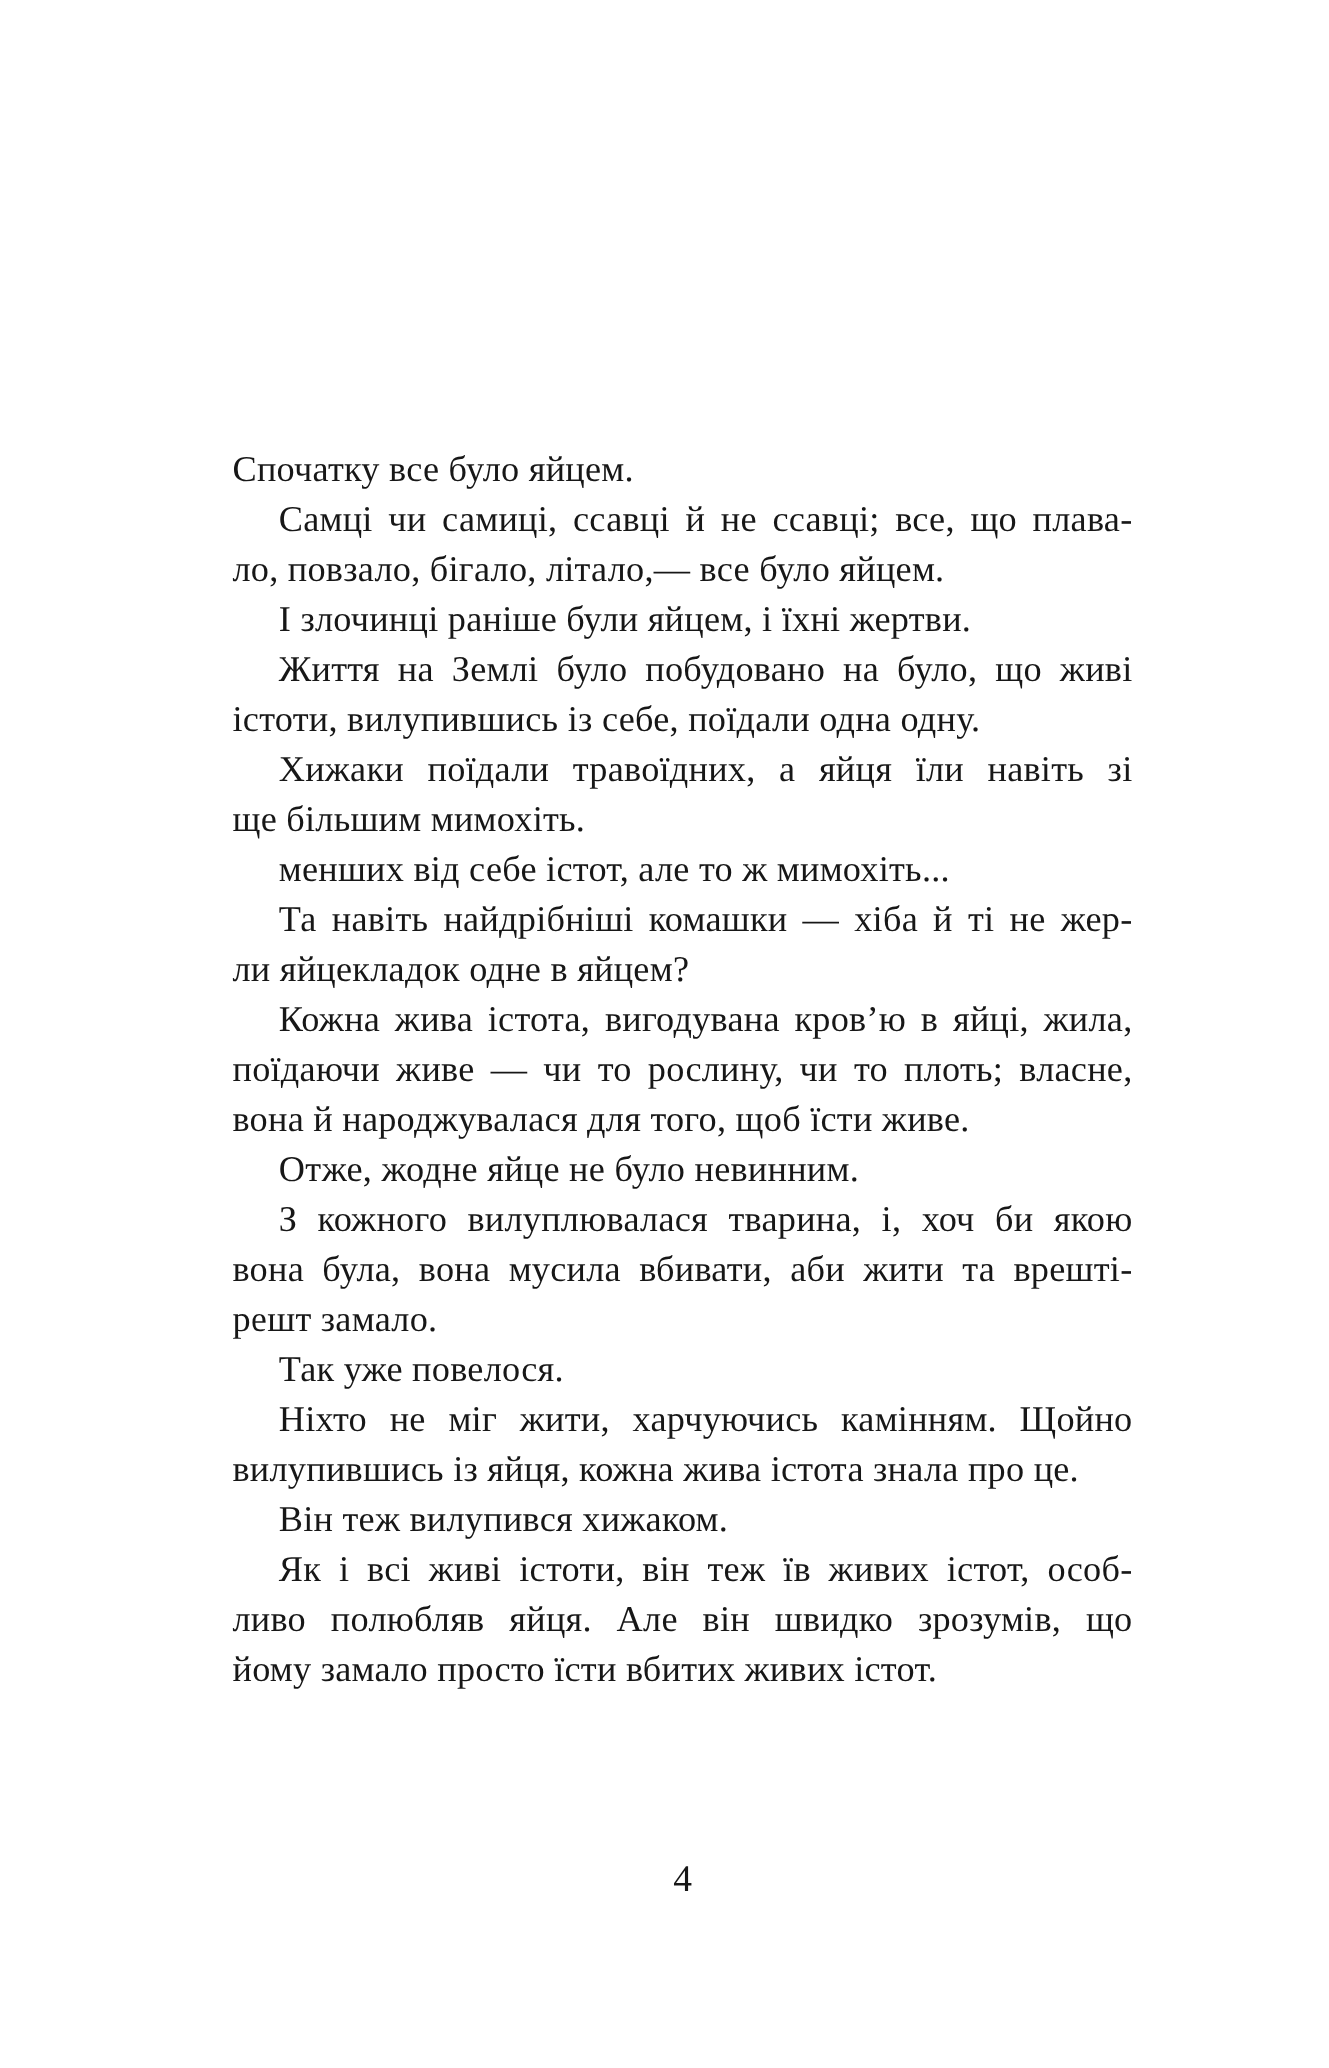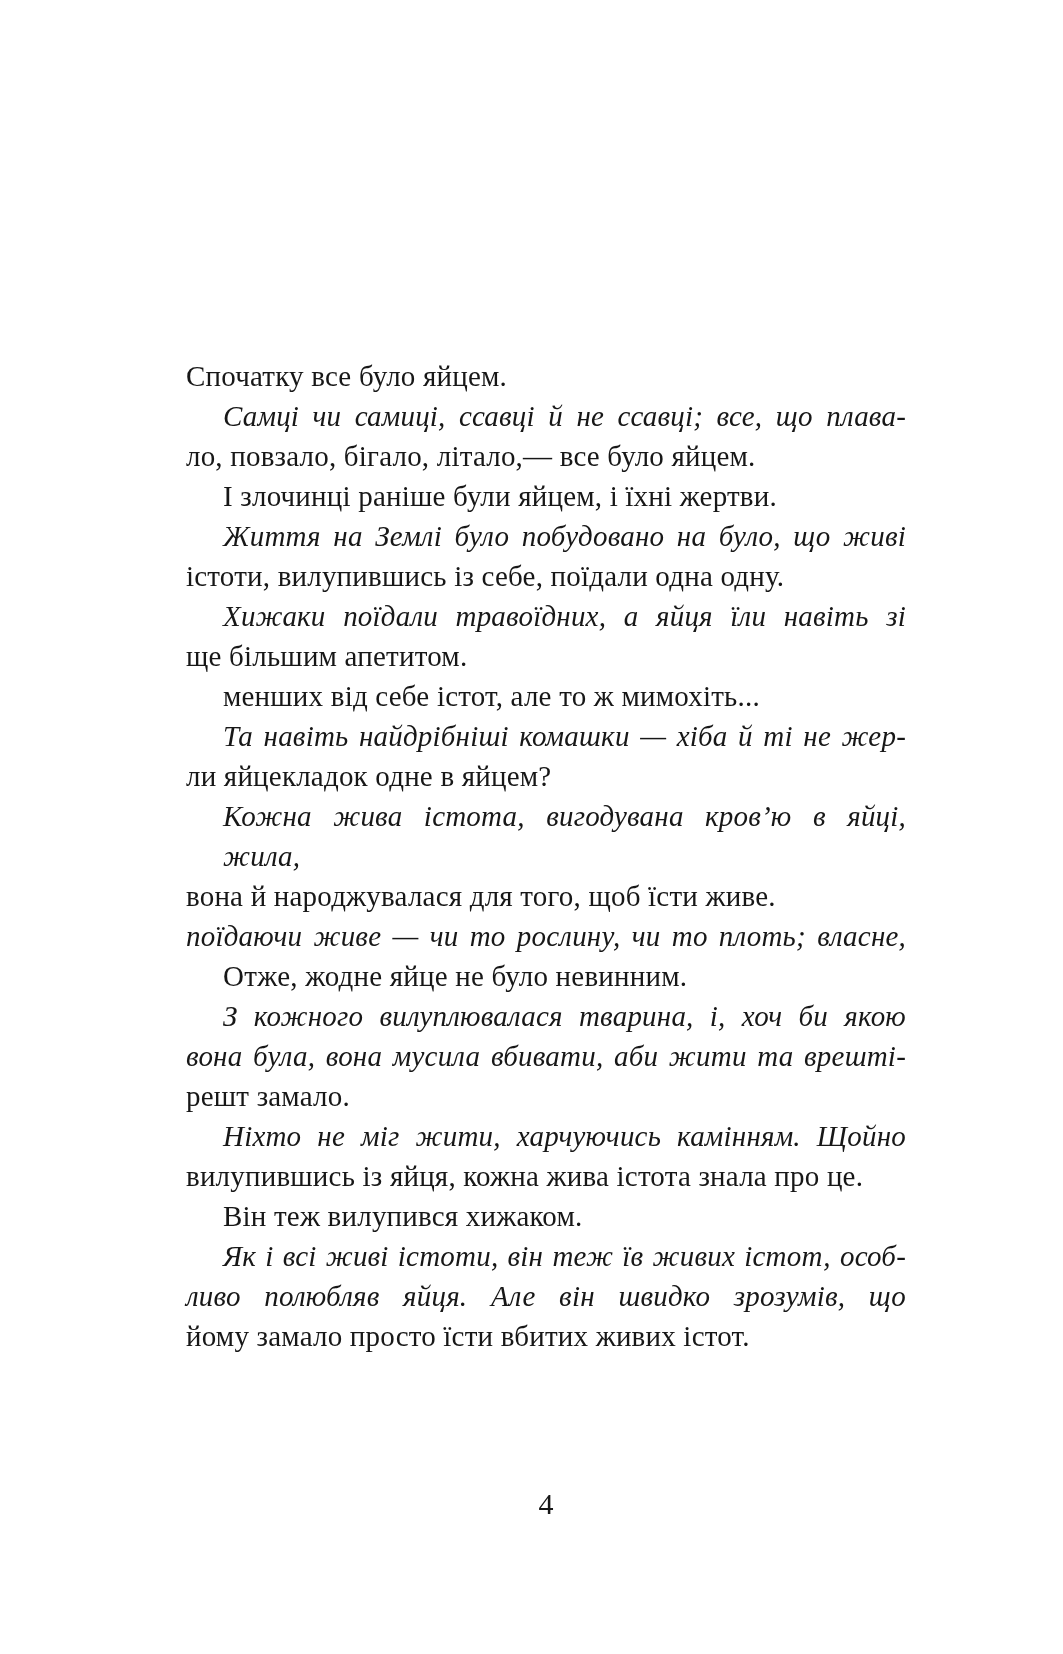--- a/index.html
+++ b/index.html
@@ -34,21 +34,20 @@
     padding: 0;
   }
   .line {
     white-space: normal;
     text-align: left;
   }
   
   .line.fill {
     text-align: justify;
     text-align-last: justify;
-    font-style: italic;
   }
   .paragraph.indent .line:first-child {
     padding-left: 37px;
   }
   .page-number {
     position: absolute;
     top: 1486px;
     left: 186px;
     width: 720px;
     text-align: center;
@@ -71,41 +70,44 @@
       </div>
       <div class="paragraph indent">
         <div class="line">І злочинці раніше були яйцем, і їхні жертви.</div>
       </div>
       <div class="paragraph indent">
         <div class="line fill">Життя на Землі було побудовано на було, що живі</div>
         <div class="line">істоти, вилупившись із себе, поїдали одна одну.</div>
       </div>
       <div class="paragraph indent">
         <div class="line fill">Хижаки поїдали травоїдних, а яйця їли навіть зі</div>
-        <div class="line">ще більшим апетитом.</div>
+        <div class="line">ще більшим мимохіть.</div>
       </div>
       <div class="paragraph indent">
         <div class="line">менших від себе істот, але то ж мимохіть...</div>
       </div>
       <div class="paragraph indent">
         <div class="line fill">Та навіть найдрібніші комашки — хіба й ті не жер-</div>
         <div class="line">ли яйцекладок одне в яйцем?</div>
       </div>
       <div class="paragraph indent">
         <div class="line fill">Кожна жива істота, вигодувана кров’ю в яйці, жила,</div>
+        <div class="line fill">поїдаючи живе — чи то рослину, чи то плоть; власне,</div>
         <div class="line">вона й народжувалася для того, щоб їсти живе.</div>
-        <div class="line fill">поїдаючи живе — чи то рослину, чи то плоть; власне,</div>
       </div>
       <div class="paragraph indent">
         <div class="line">Отже, жодне яйце не було невинним.</div>
       </div>
       <div class="paragraph indent">
         <div class="line fill">З кожного вилуплювалася тварина, і, хоч би якою</div>
         <div class="line fill">вона була, вона мусила вбивати, аби жити та врешті-</div>
         <div class="line">решт замало.</div>
+      </div>
+      <div class="paragraph indent">
+        <div class="line">Так уже повелося.</div>
       </div>
       <div class="paragraph indent">
         <div class="line fill">Ніхто не міг жити, харчуючись камінням. Щойно</div>
         <div class="line">вилупившись із яйця, кожна жива істота знала про це.</div>
       </div>
       <div class="paragraph indent">
         <div class="line">Він теж вилупився хижаком.</div>
       </div>
       <div class="paragraph indent">
         <div class="line fill">Як і всі живі істоти, він теж їв живих істот, особ-</div>

